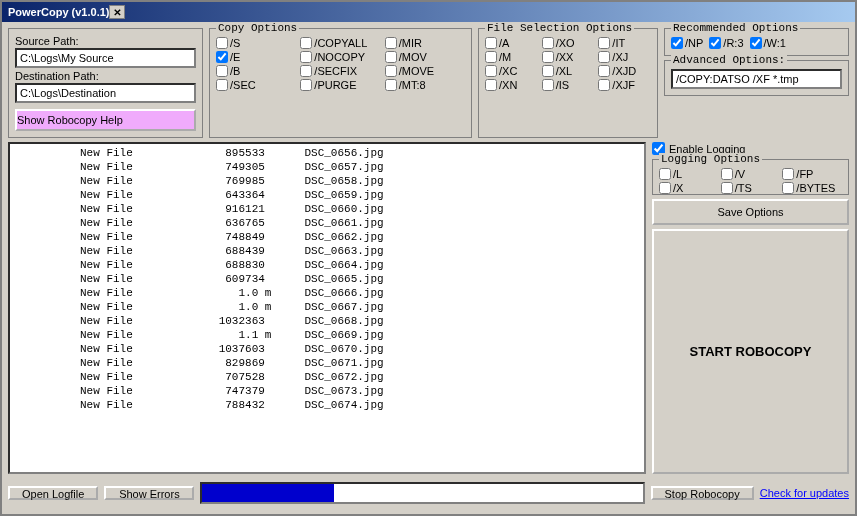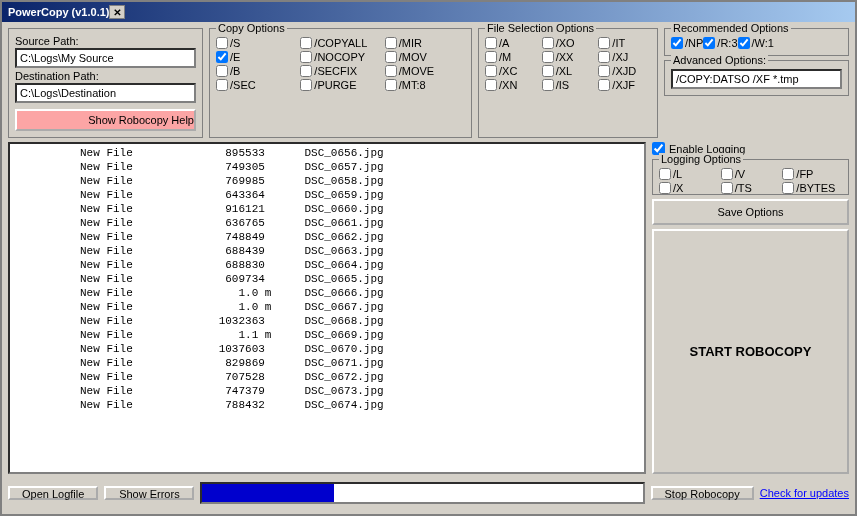--- a/index.html
+++ b/index.html
@@ -66,20 +66,21 @@
       position: relative;
     }
     .panel-title {
       position: absolute;
       top: -7px;
       left: 6px;
       background: #d4d0c8;
       padding: 0 2px;
       font-size: 11px;
       font-weight: normal;
+      font-family: Liberation Mono, monospace;
     }
     .source-dest-panel {
       width: 195px;
       flex-shrink: 0;
     }
     .source-dest-panel .field-label {
       font-size: 11px;
       margin-bottom: 1px;
       margin-top: 2px;
     }
@@ -88,25 +89,25 @@
       height: 20px;
       border: 2px inset #808080;
       background: white;
       padding: 1px 3px;
       font-size: 11px;
     }
     .robocopy-help-btn {
       margin-top: 6px;
       width: 100%;
       height: 22px;
-      background: #fca5a5;
+      background: #f0abfc;
       border: 2px outset #ffffff;
       font-size: 11px;
       cursor: pointer;
-      text-align: right;
+      text-align: left;
     }
     .copy-options-panel {
       flex: 1;
     }
     .copy-options-panel .options-grid {
       display: grid;
       grid-template-columns: repeat(3, 1fr);
       gap: 2px 4px;
       margin-top: 4px;
     }
@@ -130,21 +131,21 @@
       grid-template-columns: repeat(3, 1fr);
       gap: 2px 4px;
       margin-top: 4px;
     }
     .recommended-panel {
       width: 185px;
       flex-shrink: 0;
     }
     .recommended-panel .options-row {
       display: flex;
-      gap: 0;
+      gap: 6px;
       margin-top: 4px;
       align-items: flex-start;
     }
     .advanced-options-panel {
       border: 1px solid #808080;
       padding: 4px 6px 6px 6px;
       position: relative;
       margin-top: 6px;
     }
     .advanced-options-panel .panel-title {

